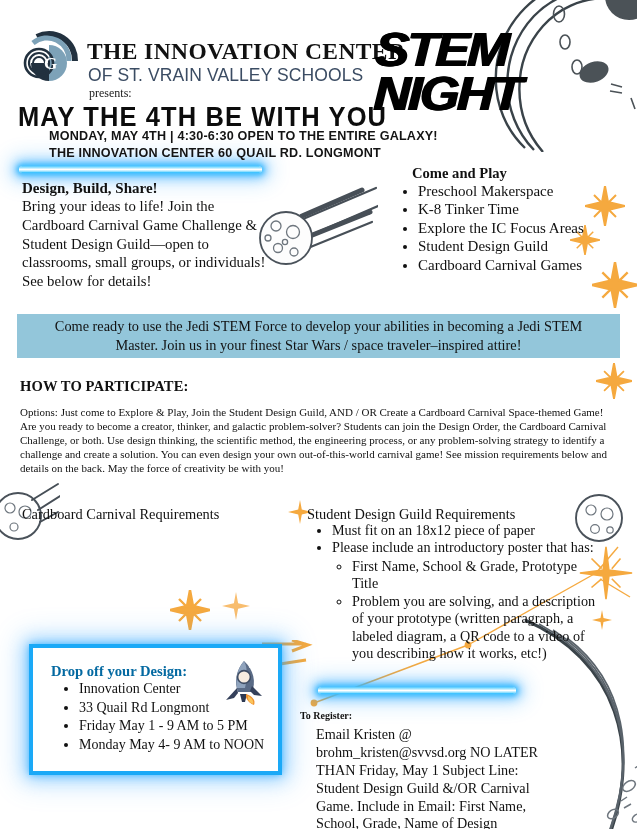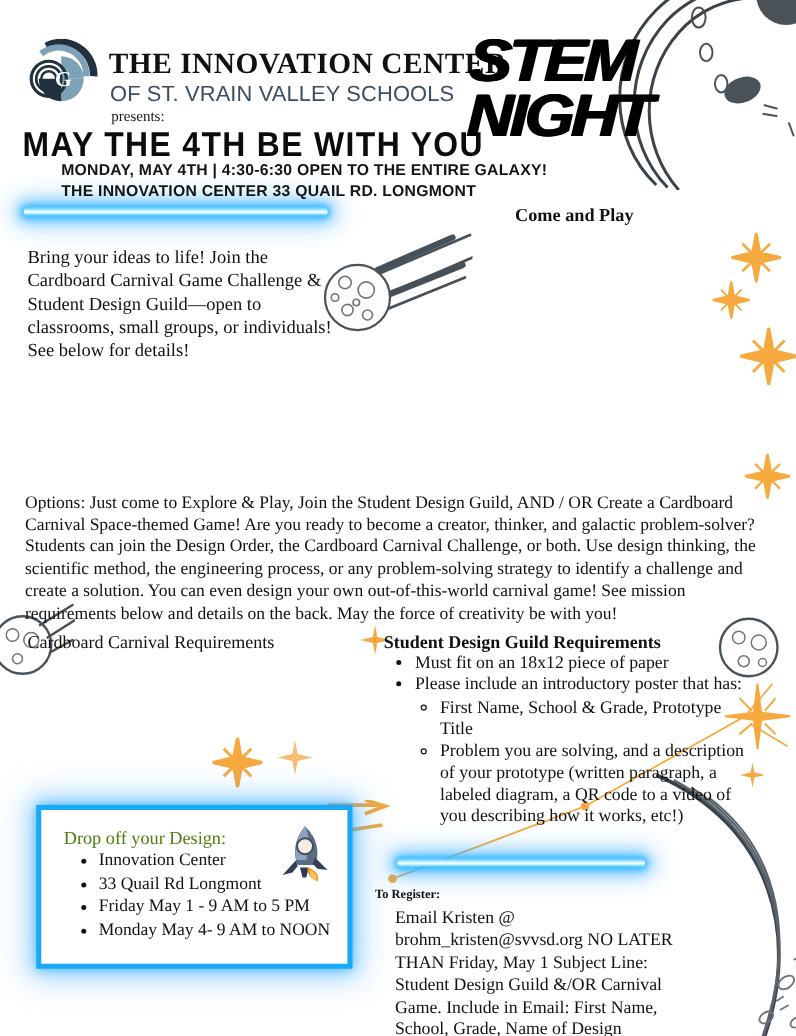--- a/index.html
+++ b/index.html
@@ -127,33 +127,33 @@
     text-align: center; font-size: 14.3px; line-height: 1.3;
     color: #121212; width: 560px;
   }
 
   
   .htp-head {
     position: absolute; left: 20px; top: 378px;
     font-weight: bold; font-size: 14.6px; letter-spacing: .1px; color: #111;
   }
   .htp-body {
-    position: absolute; left: 20px; top: 394px; width: 600px;
-    font-size: 14px; line-height: 1.265; color: #111;
+    position: absolute; left: 20px; top: 406px; width: 600px;
+    font-size: 11px; line-height: 1.265; color: #111;
     text-align: left;
   }
 
   
   .req-head-l {
     position: absolute; left: 22px; top: 506px;
     font-weight: normal; font-size: 14.4px; color: #111;
   }
   .req-head-r {
     position: absolute; left: 307px; top: 506px;
-    font-weight: bold; font-size: 14.4px; color: #111;
+    font-weight: normal; font-size: 14.4px; color: #111;
   }
   .req-list-l {
     position: absolute; left: 32px; top: 522px; width: 248px;
     font-size: 14.2px; line-height: 1.23; color: #111;
     list-style: disc; padding-left: 20px;
   }
   .req-list-r {
     position: absolute; left: 312px; top: 522px; width: 290px;
     font-size: 14.2px; line-height: 1.23; color: #111;
     list-style: disc; padding-left: 20px;
@@ -171,21 +171,21 @@
     outline: 4px solid #1aa9f7;
     box-shadow:
       0 0 0 2px #7fd6ff,
       0 0 7px 3px rgba(40,175,255,.9),
       0 0 16px 7px rgba(30,160,255,.45),
       0 0 28px 12px rgba(25,150,255,.2),
       inset 0 0 0 3px #ffffff;
   }
   .dropbox-head {
     position: absolute; left: 14px; top: 11px;
-    font-weight: normal; font-size: 14.6px; color: #4d7c0f;
+    font-weight: bold; font-size: 14.6px; color: #0369a1;
   }
   .dropbox-list {
     position: absolute; left: 24px; top: 28px; width: 210px;
     font-size: 14px; line-height: 1.33; color: #111;
     list-style: disc; padding-left: 18px;
   }
   .rocket {
     position: absolute; right: 8px; top: 6px; width: 52px; height: 50px;
   }
 
@@ -349,27 +349,39 @@
   <div class="hdr-sub">OF ST. VRAIN VALLEY SCHOOLS</div>
   <div class="hdr-presents">presents:</div>
 
   <div class="stem">
     <span>STEM</span>
     <span>NIGHT</span>
   </div>
 
   <div class="maythe">MAY THE 4TH BE WITH YOU</div>
   <div class="subline l1">MONDAY, MAY 4TH | 4:30-6:30   OPEN TO THE ENTIRE GALAXY!</div>
-  <div class="subline l2">THE INNOVATION CENTER 33 QUAIL RD. LONGMONT</div>
-
+  <div class="subline l2">THE INNOVATION CENTER 60 QUAIL RD. LONGMONT</div>
+
+  <div class="dbs-head">Design, Build, Share!</div>
   <div class="dbs-body">Bring your ideas to life! Join the Cardboard Carnival Game Challenge &amp; Student Design Guild—open to classrooms, small groups, or individuals! See below for details!</div>
 
   <div class="cap-head">Come and Play</div>
-
-
+  <ul class="cap-list">
+    <li>Preschool Makerspace</li>
+    <li>K-8 Tinker Time</li>
+    <li>Explore the IC Focus Areas</li>
+    <li>Student Design Guild</li>
+    <li>Cardboard Carnival Games</li>
+  </ul>
+
+  <div class="jedi">
+    <p>Come ready to use the Jedi STEM Force to develop your abilities in becoming a Jedi STEM Master. Join us in your finest Star Wars / space traveler–inspired attire!</p>
+  </div>
+
+  <div class="htp-head">HOW TO PARTICIPATE:</div>
   <div class="htp-body">Options: Just come to Explore &amp; Play, Join the Student Design Guild, AND / OR Create a Cardboard Carnival Space-themed Game! Are you ready to become a creator, thinker, and galactic problem-solver? Students can join the Design Order, the Cardboard Carnival Challenge, or both. Use design thinking, the scientific method, the engineering process, or any problem-solving strategy to identify a challenge and create a solution. You can even design your own out-of-this-world carnival game! See mission requirements below and details on the back. May the force of creativity be with you!</div>
 
   <div class="req-head-l">Cardboard Carnival Requirements</div>
 
   <div class="req-head-r">Student Design Guild Requirements</div>
   <ul class="req-list-r">
     <li>Must fit on an 18x12 piece of paper</li>
     <li>
       <span>Please include an introductory poster that has:</span>
       <ul>

